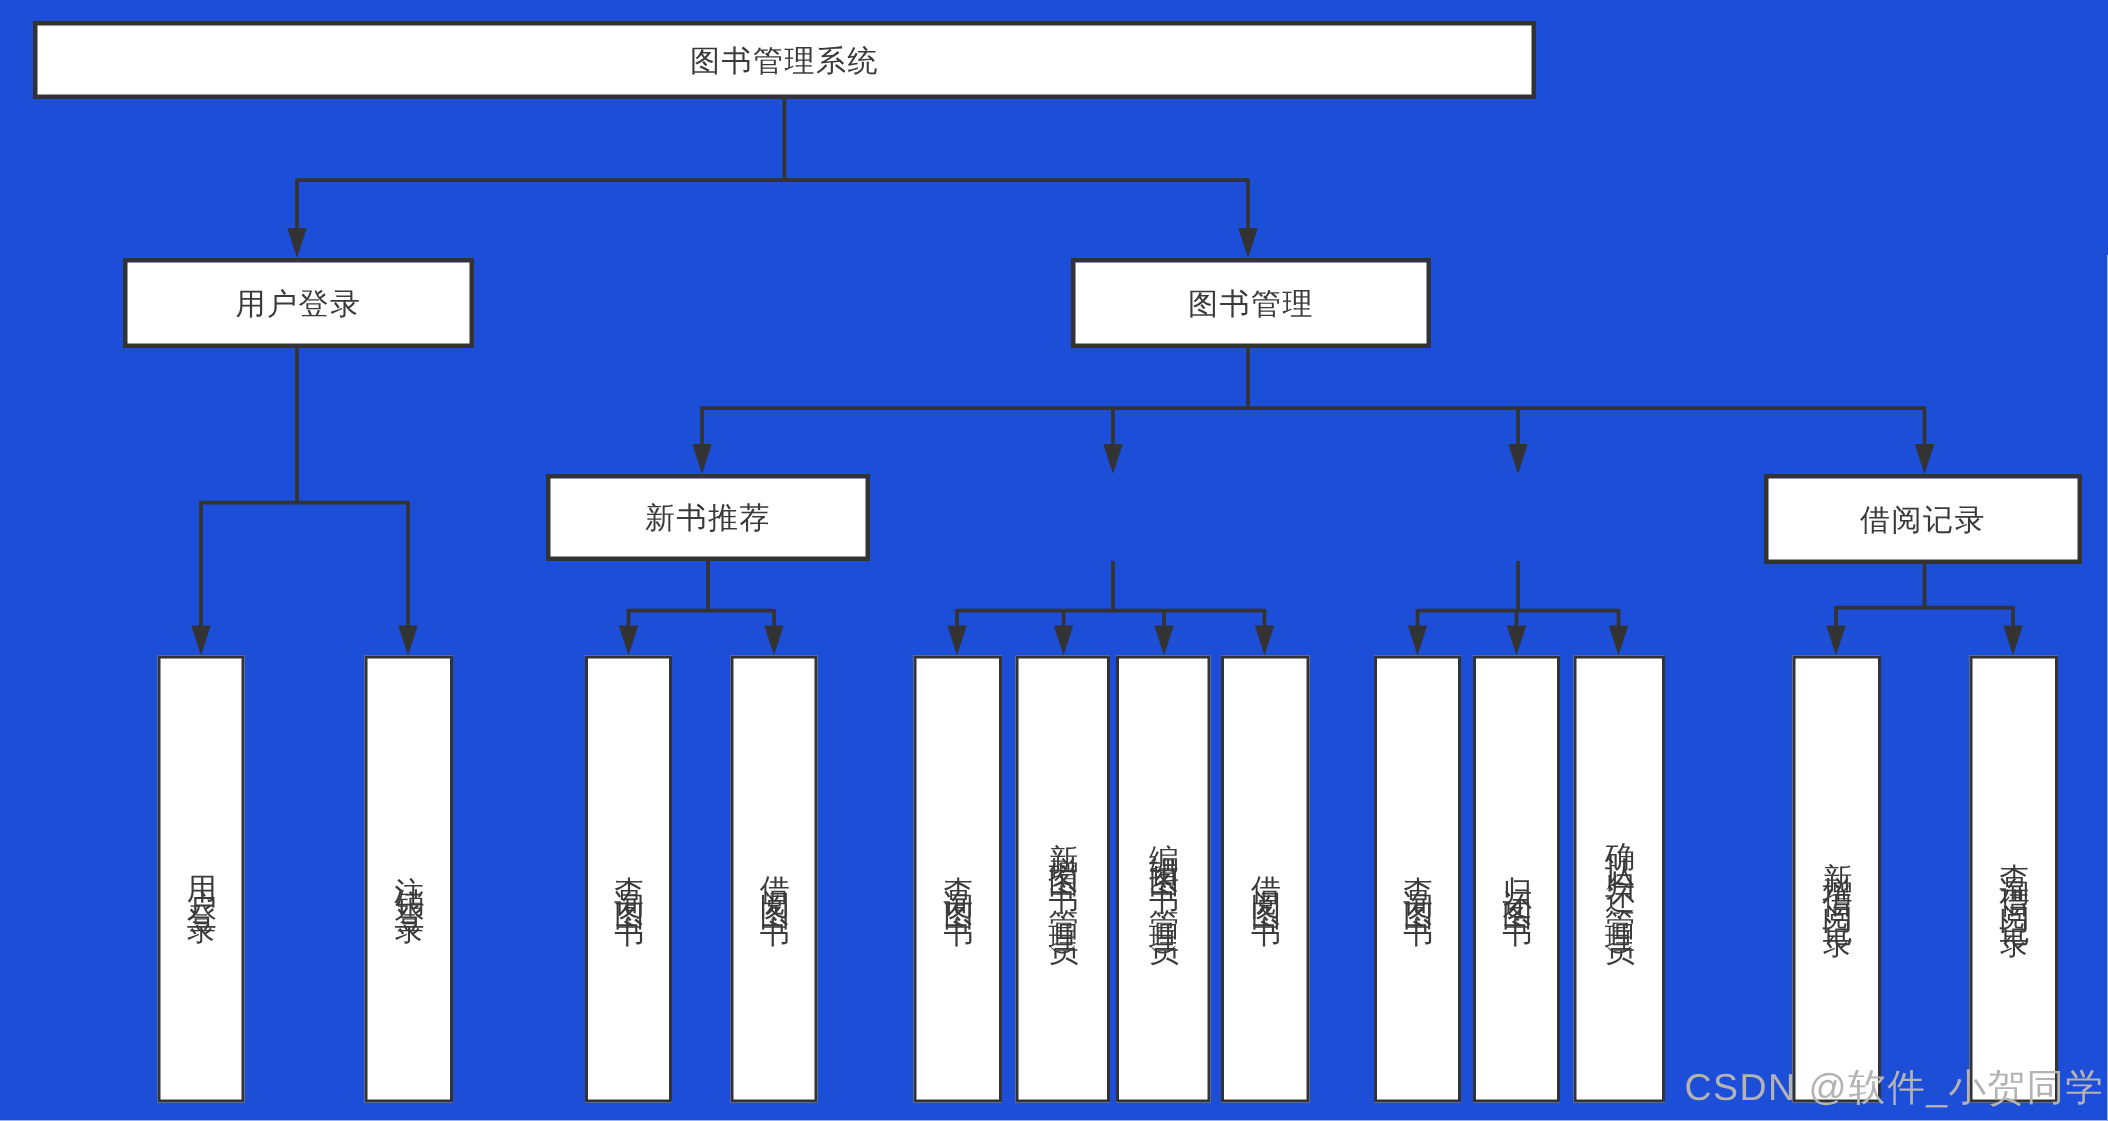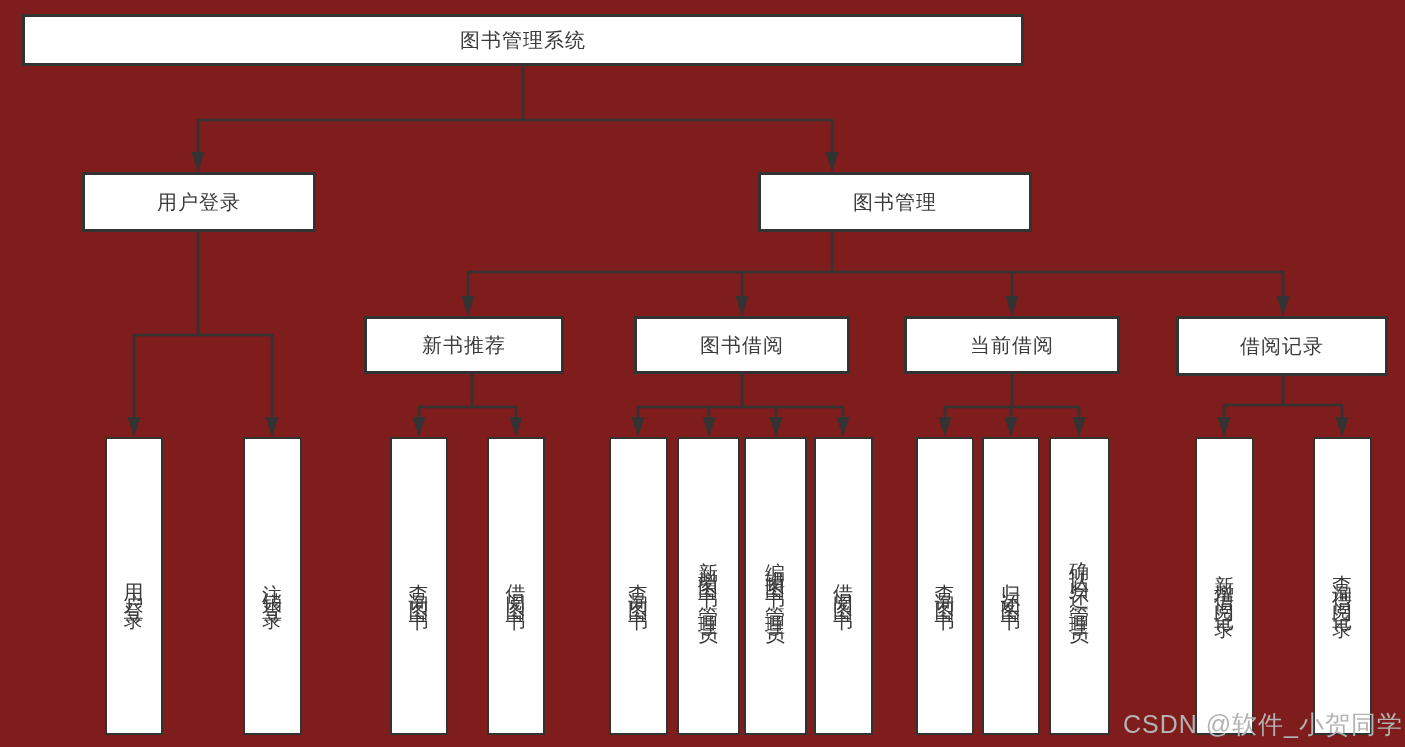--- a/index.html
+++ b/index.html
@@ -5,21 +5,21 @@
   html, body {
     margin: 0;
     padding: 0;
     background: #ffffff;
     font-family: "Liberation Sans", "DejaVu Sans", sans-serif;
   }
   .stage {
     position: relative;
     width: 1405px;
     height: 747px;
-    background: #7f1d1d;
+    background: #1d4ed8;
     overflow: hidden;
   }
   .connectors {
     position: absolute;
     left: 0;
     top: 0;
     pointer-events: none;
   }
   .node {
     position: absolute;
@@ -124,32 +124,26 @@
     <polygon points="1335.5,417 1348.5,417 1342,437" stroke="none"></polygon>
   </svg>
 
   <div class="node hbox" style="left:22px; top:14px; width:1002px; height:52px;">
     <span>图书管理系统</span>
   </div>
 
   <div class="node hbox" style="left:82px; top:172px; width:234px; height:60px;">
     <span>用户登录</span>
   </div>
-  <div class="node hbox" style="left:714px; top:172px; width:274px; height:60px;margin-left:44px;">
+  <div class="node hbox" style="left:714px; top:172px; width:240px; height:60px;">
     <span>图书管理</span>
   </div>
 
-  <div class="node hbox" style="left:364px; top:316px; width:200px; height:58px;text-align:right;">
+  <div class="node hbox" style="left:364px; top:316px; width:216px; height:58px;text-align:right;">
     <span>新书推荐</span>
-  </div>
-  <div class="node hbox" style="left:634px; top:316px; width:216px; height:58px;">
-    <span>图书借阅</span>
-  </div>
-  <div class="node hbox" style="left:904px; top:316px; width:216px; height:58px;">
-    <span>当前借阅</span>
   </div>
   <div class="node hbox" style="left:1176px; top:316px; width:212px; height:60px;">
     <span>借阅记录</span>
   </div>
 
   <div class="node leaf" style="left:105px; top:437px; width:58px; height:298px;">
     <span>用户登录</span>
   </div>
   <div class="node leaf" style="left:243px; top:437px; width:59px; height:298px;">
     <span>注销登录</span>

